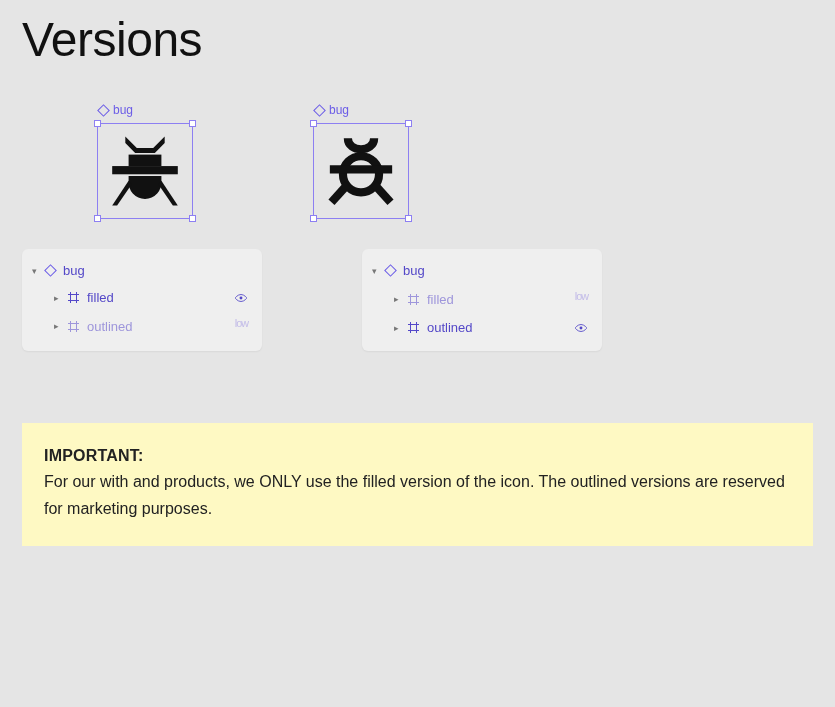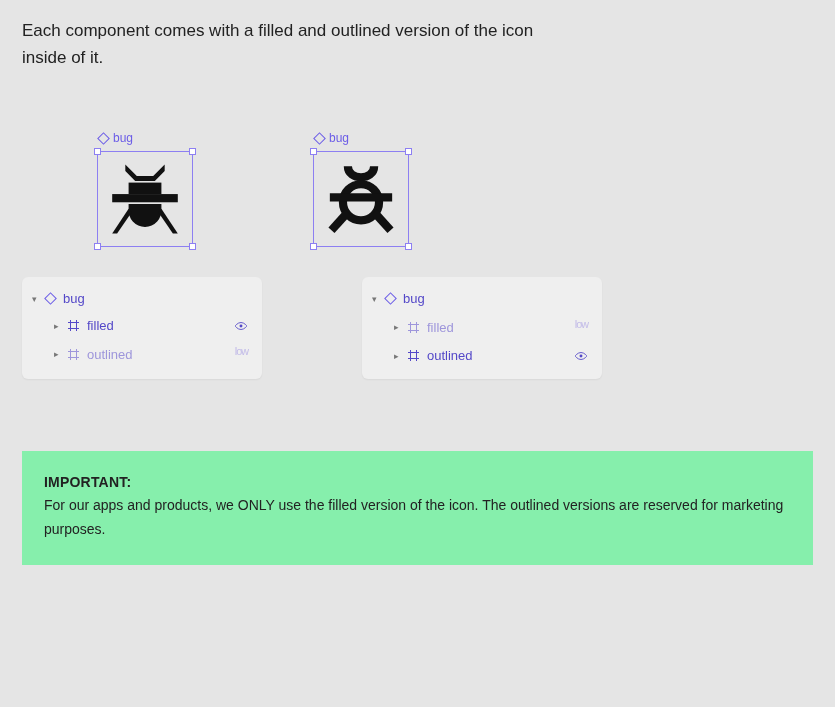--- a/index.html
+++ b/index.html
@@ -119,33 +119,33 @@
     width: 14px; height: 10px;
   }
   .hidden-eye {
     font-size: 16px;
     color: #c3bce8;
     letter-spacing: -1px;
   }
 
   .notice {
     margin-top: 72px;
-    background: #86efac;
+    background: #fef9c3;
     padding: 20px 22px 24px 22px;
-    font-size: 14px;
+    font-size: 16px;
     line-height: 1.65;
     color: #222;
   }
   .notice strong { font-weight: 700; letter-spacing: 0.2px; }
 </style>
 </head>
 <body>
 
 <div class="page">
-  <p class="intro">Each component comes with a filled and outlined version of the icon inside of it.</p>
+  <h1>Versions</h1>
 
   <div class="examples">
 
     <div class="example">
       <div class="comp-label">
         <span class="diamond"></span>
         <span>bug</span>
       </div>
       <div class="sel-frame">
         <span class="sel-handle tl"></span>
@@ -244,15 +244,15 @@
         <svg class="eye" viewBox="0 0 24 16">
           <path d="M12 2 C6 2 2 8 2 8 s4 6 10 6 10-6 10-6 S18 2 12 2 Z" fill="none" stroke="#5448c8" stroke-width="1.5"></path>
           <circle cx="12" cy="8" r="2.5" fill="#5448c8"></circle>
         </svg>
       </div>
     </div>
   </div>
 
   <div class="notice">
     <strong>IMPORTANT:</strong><br>
-    <span>For our apps and products, we ONLY use the filled version of the icon. The outlined versions are reserved for marketing purposes.</span>
+    <span>For our with and products, we ONLY use the filled version of the icon. The outlined versions are reserved for marketing purposes.</span>
   </div>
 </div>
 
 </body></html>

